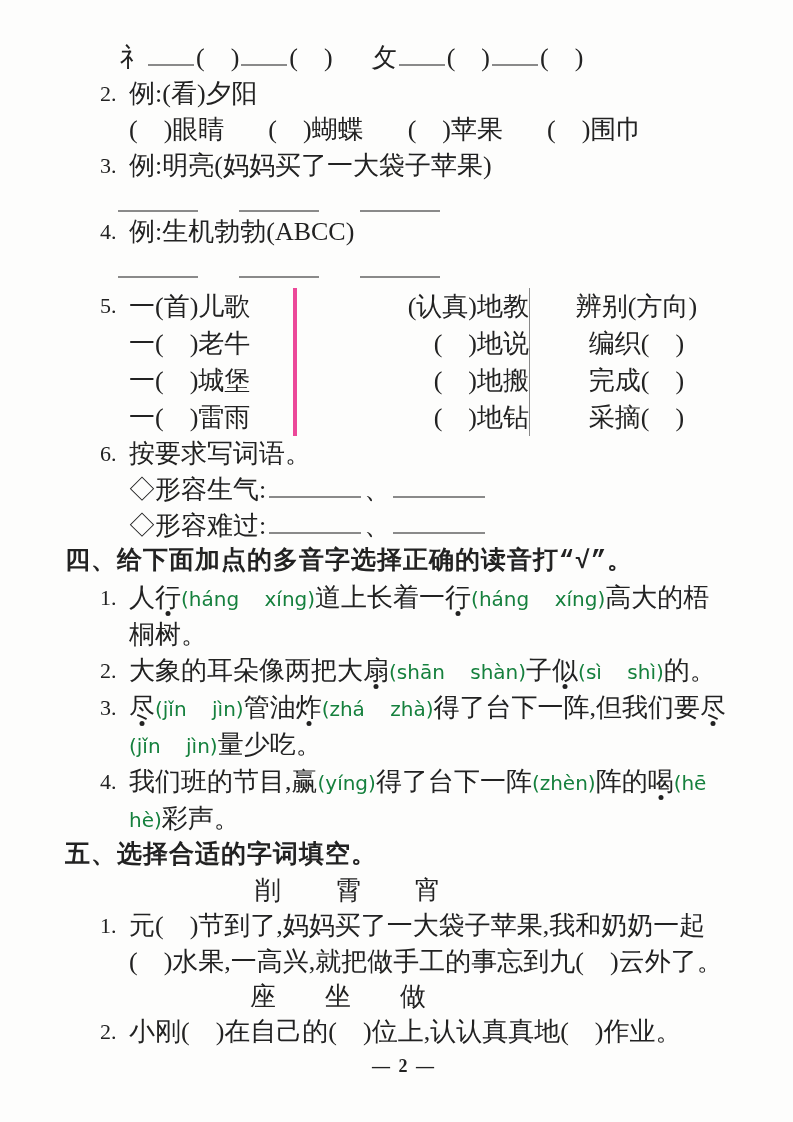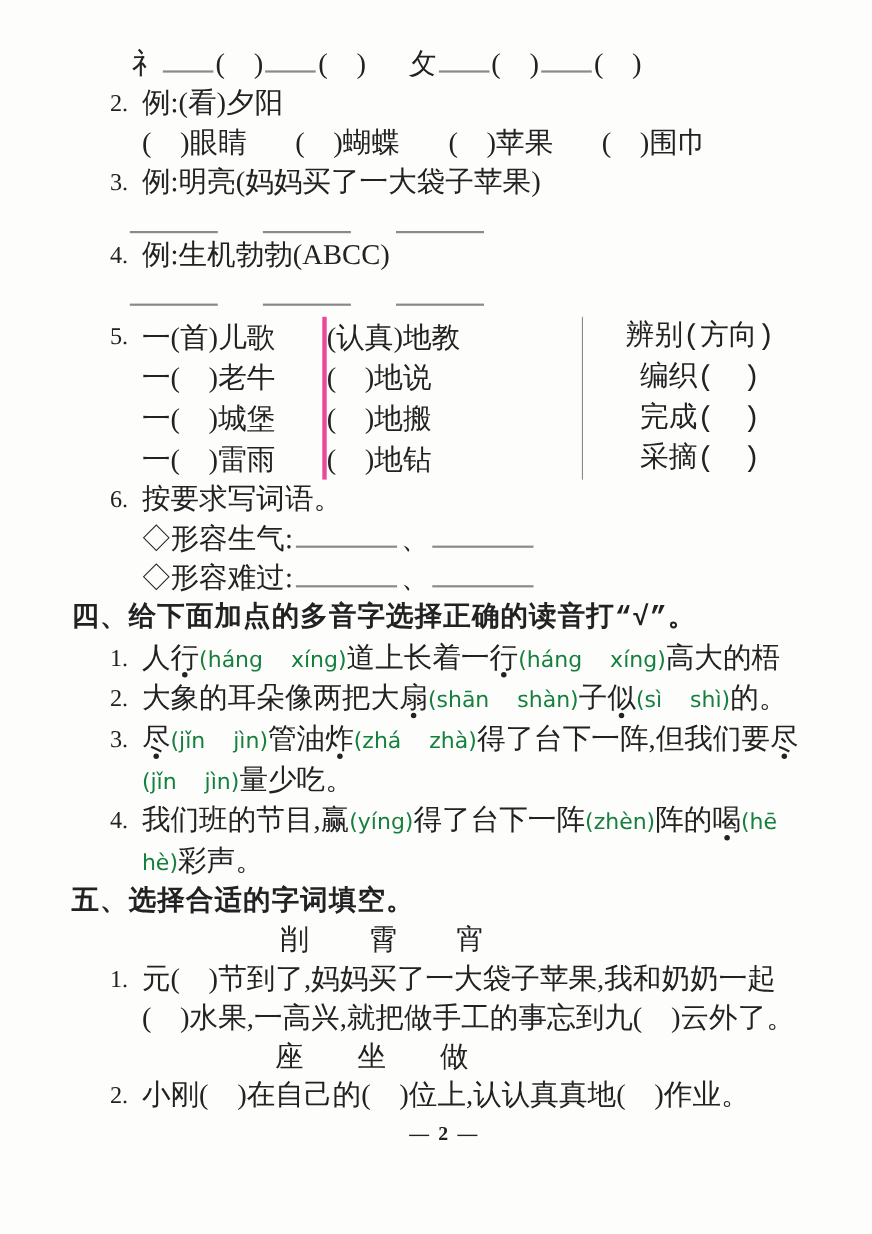--- a/index.html
+++ b/index.html
@@ -23,22 +23,22 @@
   .ulrow .ul{width:80px;height:0;margin-top:26px;}
   
   .radical-line{display:flex;gap:38px;margin-left:55px;font-size:26px;line-height:36px;}
   .rad-group{white-space:nowrap;}
   
   .row-items{display:flex;gap:44px;font-size:26px;line-height:36px;white-space:nowrap;}
   
   .tbl{display:flex;}
   .tcol{line-height:37px;font-size:26px;white-space:nowrap;}
   .c1{width:164px;border-right:4px solid #ec4899;}
-  .c2{width:232px;border-right:1px solid #888;text-align:left;}
-  .c3{flex:1;text-align:center;font-family:Liberation Mono, monospace;}
+  .c2{width:232px;border-right:1px solid #888;text-align:right;}
+  .c3{flex:1;text-align:center;}
   
   .dotted{position:relative;display:inline-block;}
   .dotted::after{content:"";position:absolute;left:50%;transform:translateX(-50%);
                  bottom:0;width:5px;height:5px;border-radius:50%;background:#222;}
   
   .bank{display:flex;gap:54px;margin-left:190px;font-size:26px;line-height:34px;}
   .footer{margin-top:4px;text-align:center;font-size:18px;font-weight:700;
           line-height:24px;letter-spacing:2px;}
 </style>
 </head>
@@ -128,20 +128,21 @@
       </div>
     </div>
   </div>
 
   <div class="sec-title">四、给下面加点的多音字选择正确的读音打“√”。</div>
 
   <div class="item">
     <span class="num">1.</span>
     <div class="body">
       <div class="tline"><span class="cjk">人</span><span class="cjk dotted">行</span><span class="py">(háng    xíng)</span><span class="cjk">道上长着一</span><span class="cjk dotted">行</span><span class="py">(háng    xíng)</span><span class="cjk">高大的梧</span></div>
+      <div class="tline"><span class="cjk">桐树。</span></div>
     </div>
   </div>
 
   <div class="item">
     <span class="num">2.</span>
     <div class="body">
       <div class="tline"><span class="cjk">大象的耳朵像两把大</span><span class="cjk dotted">扇</span><span class="py">(shān    shàn)</span><span class="cjk">子</span><span class="cjk dotted">似</span><span class="py">(sì    shì)</span><span class="cjk">的。</span></div>
     </div>
   </div>
 

